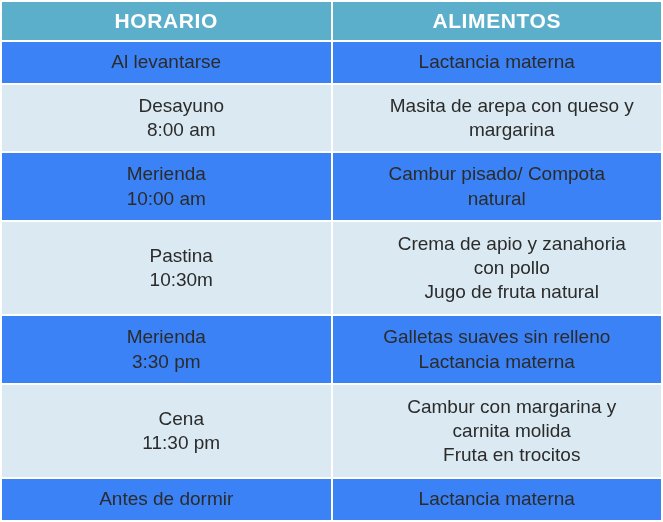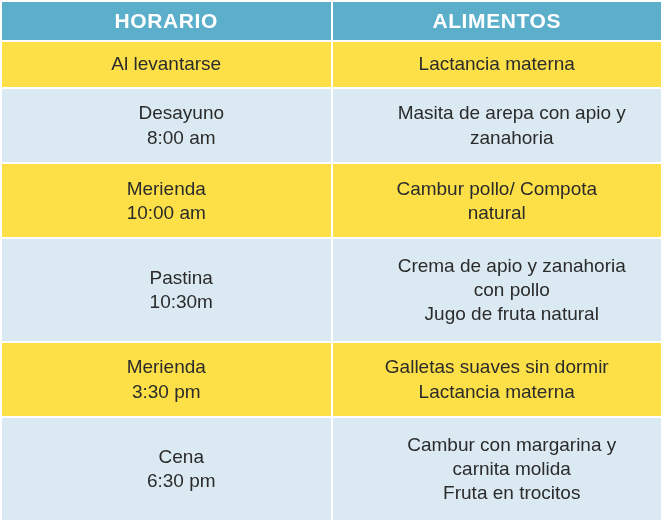--- a/index.html
+++ b/index.html
@@ -41,21 +41,21 @@
   }
   tbody td {
     font-size: 19px;
     color: #2b2b2b;
     text-align: center;
     vertical-align: middle;
     padding: 7px 10px;
     border: 2px solid #ffffff;
     line-height: 1.28;
   }
-  tbody tr.shade-a td { background: #fde047; }
+  tbody tr.shade-a td { background: #3b82f6; }
   tbody tr.shade-b td { background: #dbeaf2; padding-left: 40px; }
 
   tbody td .line {
     display: block;
   }
 </style>
 </head>
 <body>
 
 <div class="table-wrap">
@@ -78,61 +78,69 @@
         <td>
           <span class="line">Lactancia materna</span>
         </td>
       </tr>
       <tr class="shade-b">
         <td>
           <span class="line">Desayuno</span>
           <span class="line">8:00 am</span>
         </td>
         <td>
-          <span class="line">Masita de arepa con apio y</span>
-          <span class="line">zanahoria</span>
+          <span class="line">Masita de arepa con queso y</span>
+          <span class="line">margarina</span>
         </td>
       </tr>
       <tr class="shade-a">
         <td>
           <span class="line">Merienda</span>
           <span class="line">10:00 am</span>
         </td>
         <td>
-          <span class="line">Cambur pollo/ Compota</span>
+          <span class="line">Cambur pisado/ Compota</span>
           <span class="line">natural</span>
         </td>
       </tr>
       <tr class="shade-b">
         <td>
           <span class="line">Pastina</span>
           <span class="line">10:30m</span>
         </td>
         <td>
           <span class="line">Crema de apio y zanahoria</span>
           <span class="line">con pollo</span>
           <span class="line">Jugo de fruta natural</span>
         </td>
       </tr>
       <tr class="shade-a">
         <td>
           <span class="line">Merienda</span>
           <span class="line">3:30 pm</span>
         </td>
         <td>
-          <span class="line">Galletas suaves sin dormir</span>
+          <span class="line">Galletas suaves sin relleno</span>
           <span class="line">Lactancia materna</span>
         </td>
       </tr>
       <tr class="shade-b">
         <td>
           <span class="line">Cena</span>
-          <span class="line">6:30 pm</span>
+          <span class="line">11:30 pm</span>
         </td>
         <td>
           <span class="line">Cambur con margarina y</span>
           <span class="line">carnita molida</span>
           <span class="line">Fruta en trocitos</span>
         </td>
       </tr>
+      <tr class="shade-a">
+        <td>
+          <span class="line">Antes de dormir</span>
+        </td>
+        <td>
+          <span class="line">Lactancia materna</span>
+        </td>
+      </tr>
     </tbody>
   </table>
 </div>
 
 </body></html>

